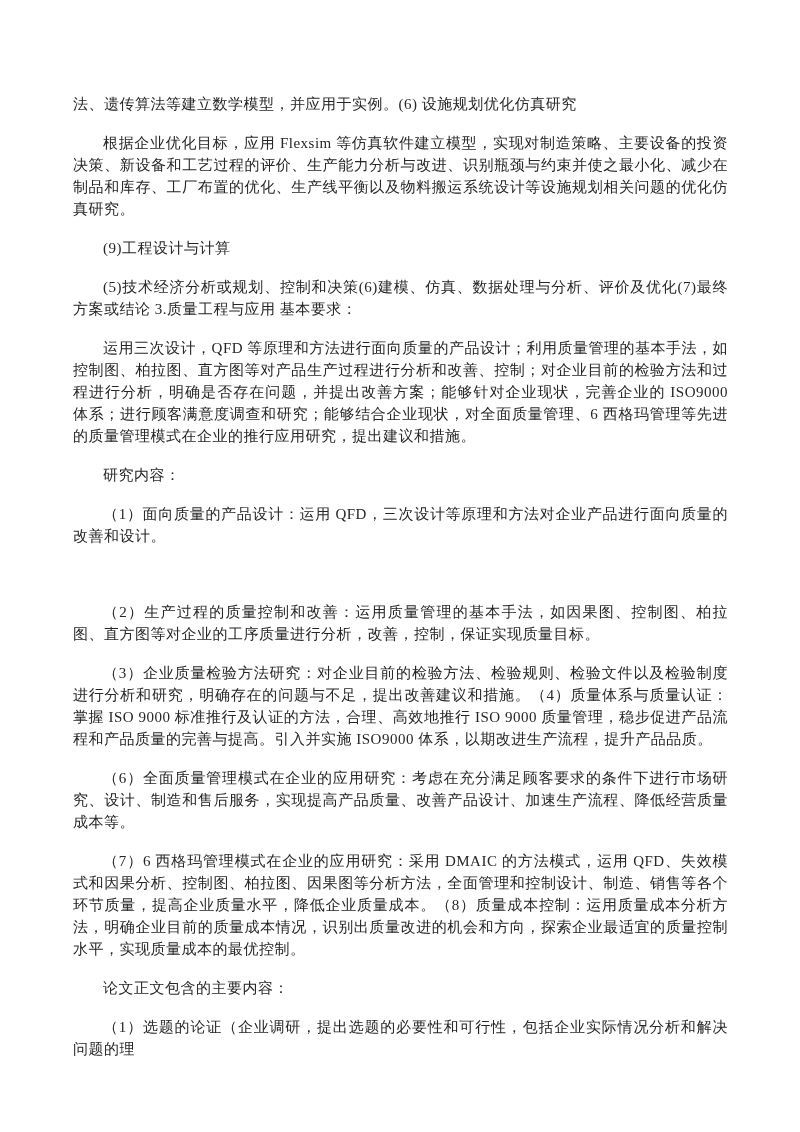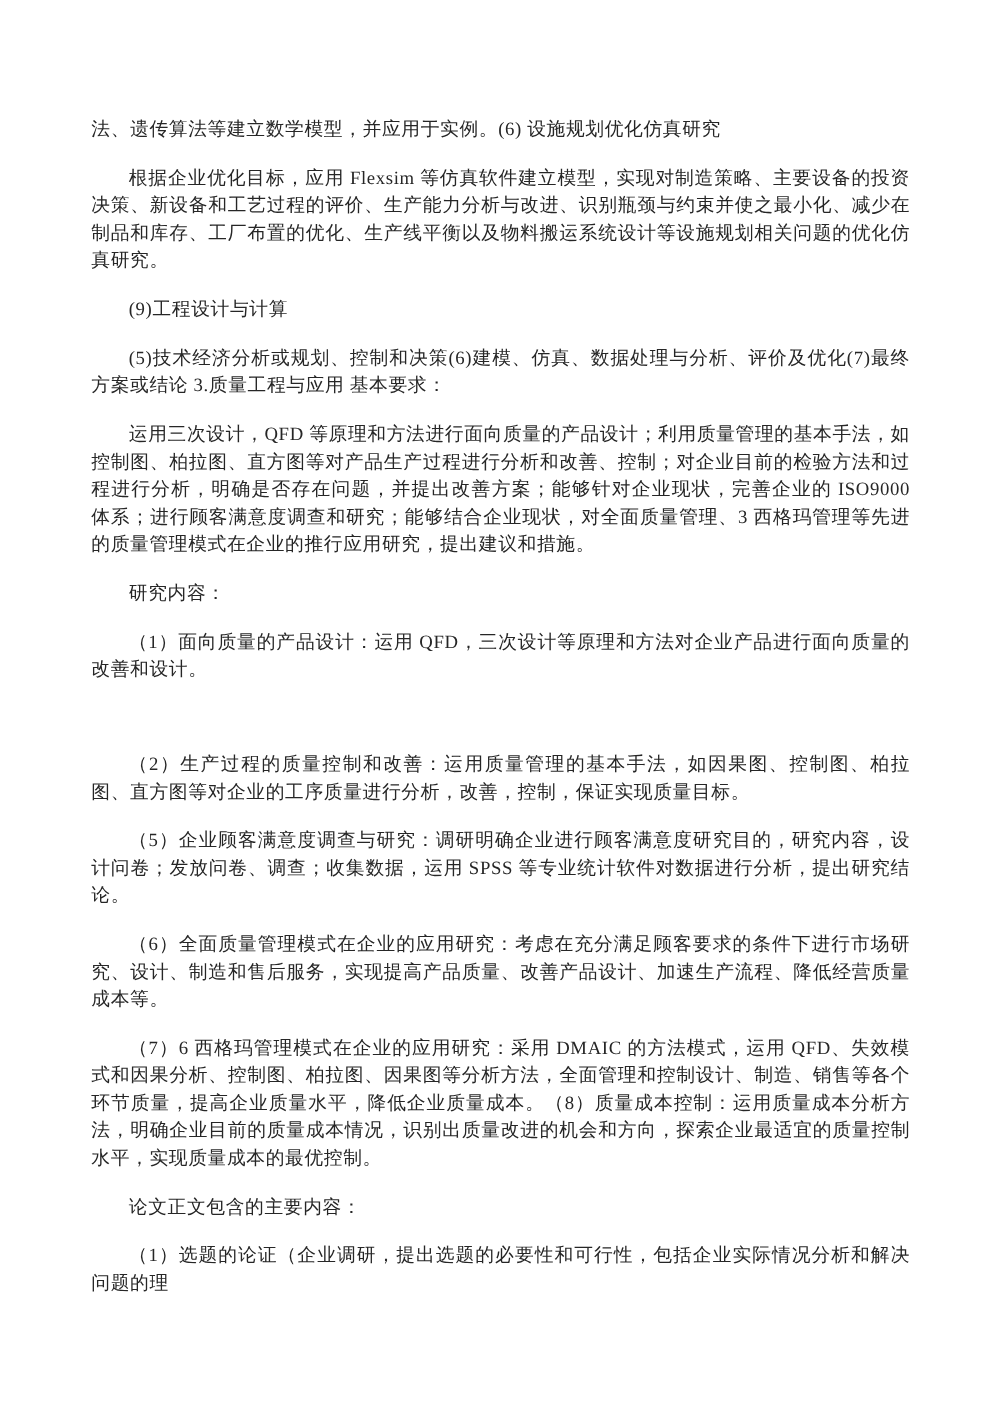--- a/index.html
+++ b/index.html
@@ -37,23 +37,23 @@
 </style>
 </head>
 <body>
 
 <div class="page">
   <div class="doc-body">
       <p class="para gap-first">法、遗传算法等建立数学模型，并应用于实例。(6) 设施规划优化仿真研究</p>
       <p class="para indent">根据企业优化目标，应用 Flexsim 等仿真软件建立模型，实现对制造策略、主要设备的投资决策、新设备和工艺过程的评价、生产能力分析与改进、识别瓶颈与约束并使之最小化、减少在制品和库存、工厂布置的优化、生产线平衡以及物料搬运系统设计等设施规划相关问题的优化仿真研究。</p>
       <p class="para indent">(9)工程设计与计算</p>
       <p class="para indent">(5)技术经济分析或规划、控制和决策(6)建模、仿真、数据处理与分析、评价及优化(7)最终方案或结论 3.质量工程与应用 基本要求：</p>
-      <p class="para indent">运用三次设计，QFD 等原理和方法进行面向质量的产品设计；利用质量管理的基本手法，如控制图、柏拉图、直方图等对产品生产过程进行分析和改善、控制；对企业目前的检验方法和过程进行分析，明确是否存在问题，并提出改善方案；能够针对企业现状，完善企业的 ISO9000 体系；进行顾客满意度调查和研究；能够结合企业现状，对全面质量管理、3 西格玛管理等先进的质量管理模式在企业的推行应用研究，提出建议和措施。</p>
+      <p class="para indent">运用三次设计，QFD 等原理和方法进行面向质量的产品设计；利用质量管理的基本手法，如控制图、柏拉图、直方图等对产品生产过程进行分析和改善、控制；对企业目前的检验方法和过程进行分析，明确是否存在问题，并提出改善方案；能够针对企业现状，完善企业的 ISO9000 体系；进行顾客满意度调查和研究；能够结合企业现状，对全面质量管理、6 西格玛管理等先进的质量管理模式在企业的推行应用研究，提出建议和措施。</p>
       <p class="para indent">研究内容：</p>
       <p class="para indent">（1）面向质量的产品设计：运用 QFD，三次设计等原理和方法对企业产品进行面向质量的改善和设计。</p>
       <p class="para indent gap-large">（2）生产过程的质量控制和改善：运用质量管理的基本手法，如因果图、控制图、柏拉图、直方图等对企业的工序质量进行分析，改善，控制，保证实现质量目标。</p>
-      <p class="para indent">（5）企业顾客满意度调查与研究：调研明确企业进行顾客满意度研究目的，研究内容，设计问卷；发放问卷、调查；收集数据，运用 SPSS 等专业统计软件对数据进行分析，提出研究结论。</p>
+      <p class="para indent">（3）企业质量检验方法研究：对企业目前的检验方法、检验规则、检验文件以及检验制度进行分析和研究，明确存在的问题与不足，提出改善建议和措施。（4）质量体系与质量认证：掌握 ISO 9000 标准推行及认证的方法，合理、高效地推行 ISO 9000 质量管理，稳步促进产品流程和产品质量的完善与提高。引入并实施 ISO9000 体系，以期改进生产流程，提升产品品质。</p>
       <p class="para indent">（6）全面质量管理模式在企业的应用研究：考虑在充分满足顾客要求的条件下进行市场研究、设计、制造和售后服务，实现提高产品质量、改善产品设计、加速生产流程、降低经营质量成本等。</p>
       <p class="para indent">（7）6 西格玛管理模式在企业的应用研究：采用 DMAIC 的方法模式，运用 QFD、失效模式和因果分析、控制图、柏拉图、因果图等分析方法，全面管理和控制设计、制造、销售等各个环节质量，提高企业质量水平，降低企业质量成本。（8）质量成本控制：运用质量成本分析方法，明确企业目前的质量成本情况，识别出质量改进的机会和方向，探索企业最适宜的质量控制水平，实现质量成本的最优控制。</p>
       <p class="para indent">论文正文包含的主要内容：</p>
       <p class="para indent">（1）选题的论证（企业调研，提出选题的必要性和可行性，包括企业实际情况分析和解决问题的理</p>
     </div>
 </div>
 
 </body></html>

